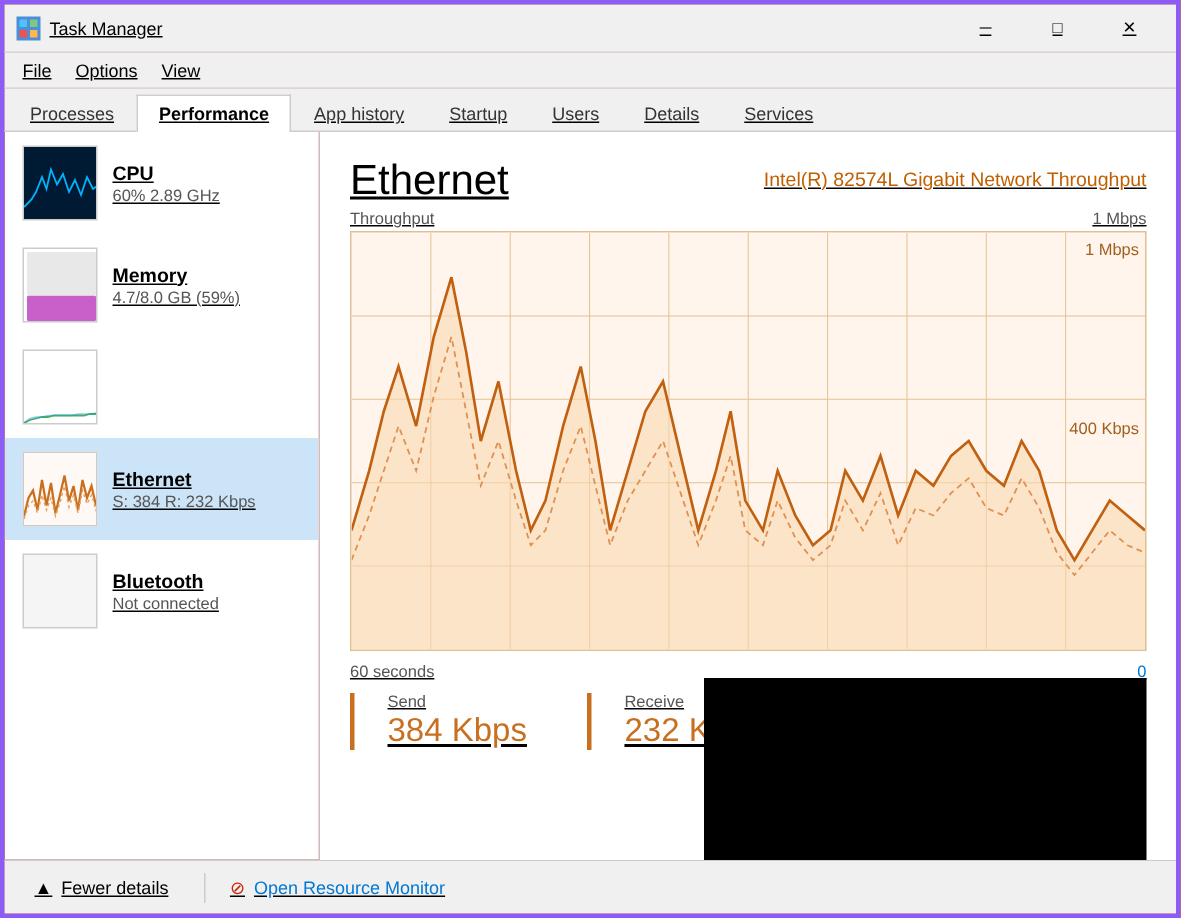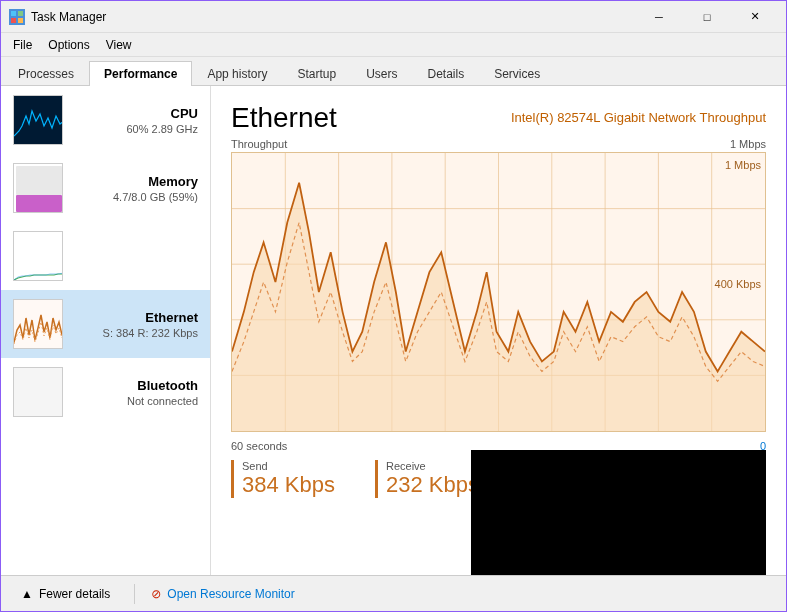--- a/index.html
+++ b/index.html
@@ -10,23 +10,24 @@
       width: 787px;
       height: 612px;
       overflow: hidden;
     }
 
     
     .window {
       width: 787px;
       height: 612px;
       background: #b91c1c;
-      border: 1px solid #8b5cf6;
+      border: 3px solid #8b5cf6;
       display: flex;
       flex-direction: column;
+      text-decoration: underline;
     }
 
     .title-bar {
       background: #f0f0f0;
       height: 32px;
       display: flex;
       align-items: center;
       padding: 0 8px;
       border-bottom: 1px solid #ddd;
     }
@@ -117,21 +118,20 @@
       flex: 1;
       overflow: hidden;
     }
 
     
     .sidebar {
       width: 210px;
       border-right: 1px solid #ddd;
       background: #fff;
       overflow-y: auto;
-      text-align: right;
     }
 
     .sidebar-item {
       padding: 8px 12px;
       cursor: pointer;
       border-bottom: none;
       display: flex;
       align-items: center;
       gap: 10px;
       height: 68px;
@@ -231,21 +231,21 @@
     }
 
     .stats-row {
       display: flex;
       gap: 40px;
       margin-top: 8px;
     }
 
     .stat-item {
       border-left: 3px solid #c87020;
-      padding-left: 8px;
+      padding-left: 22px;
     }
 
     .stat-label {
       font-size: 11px;
       color: #555;
     }
 
     .stat-value {
       font-size: 22px;
       font-weight: 300;

